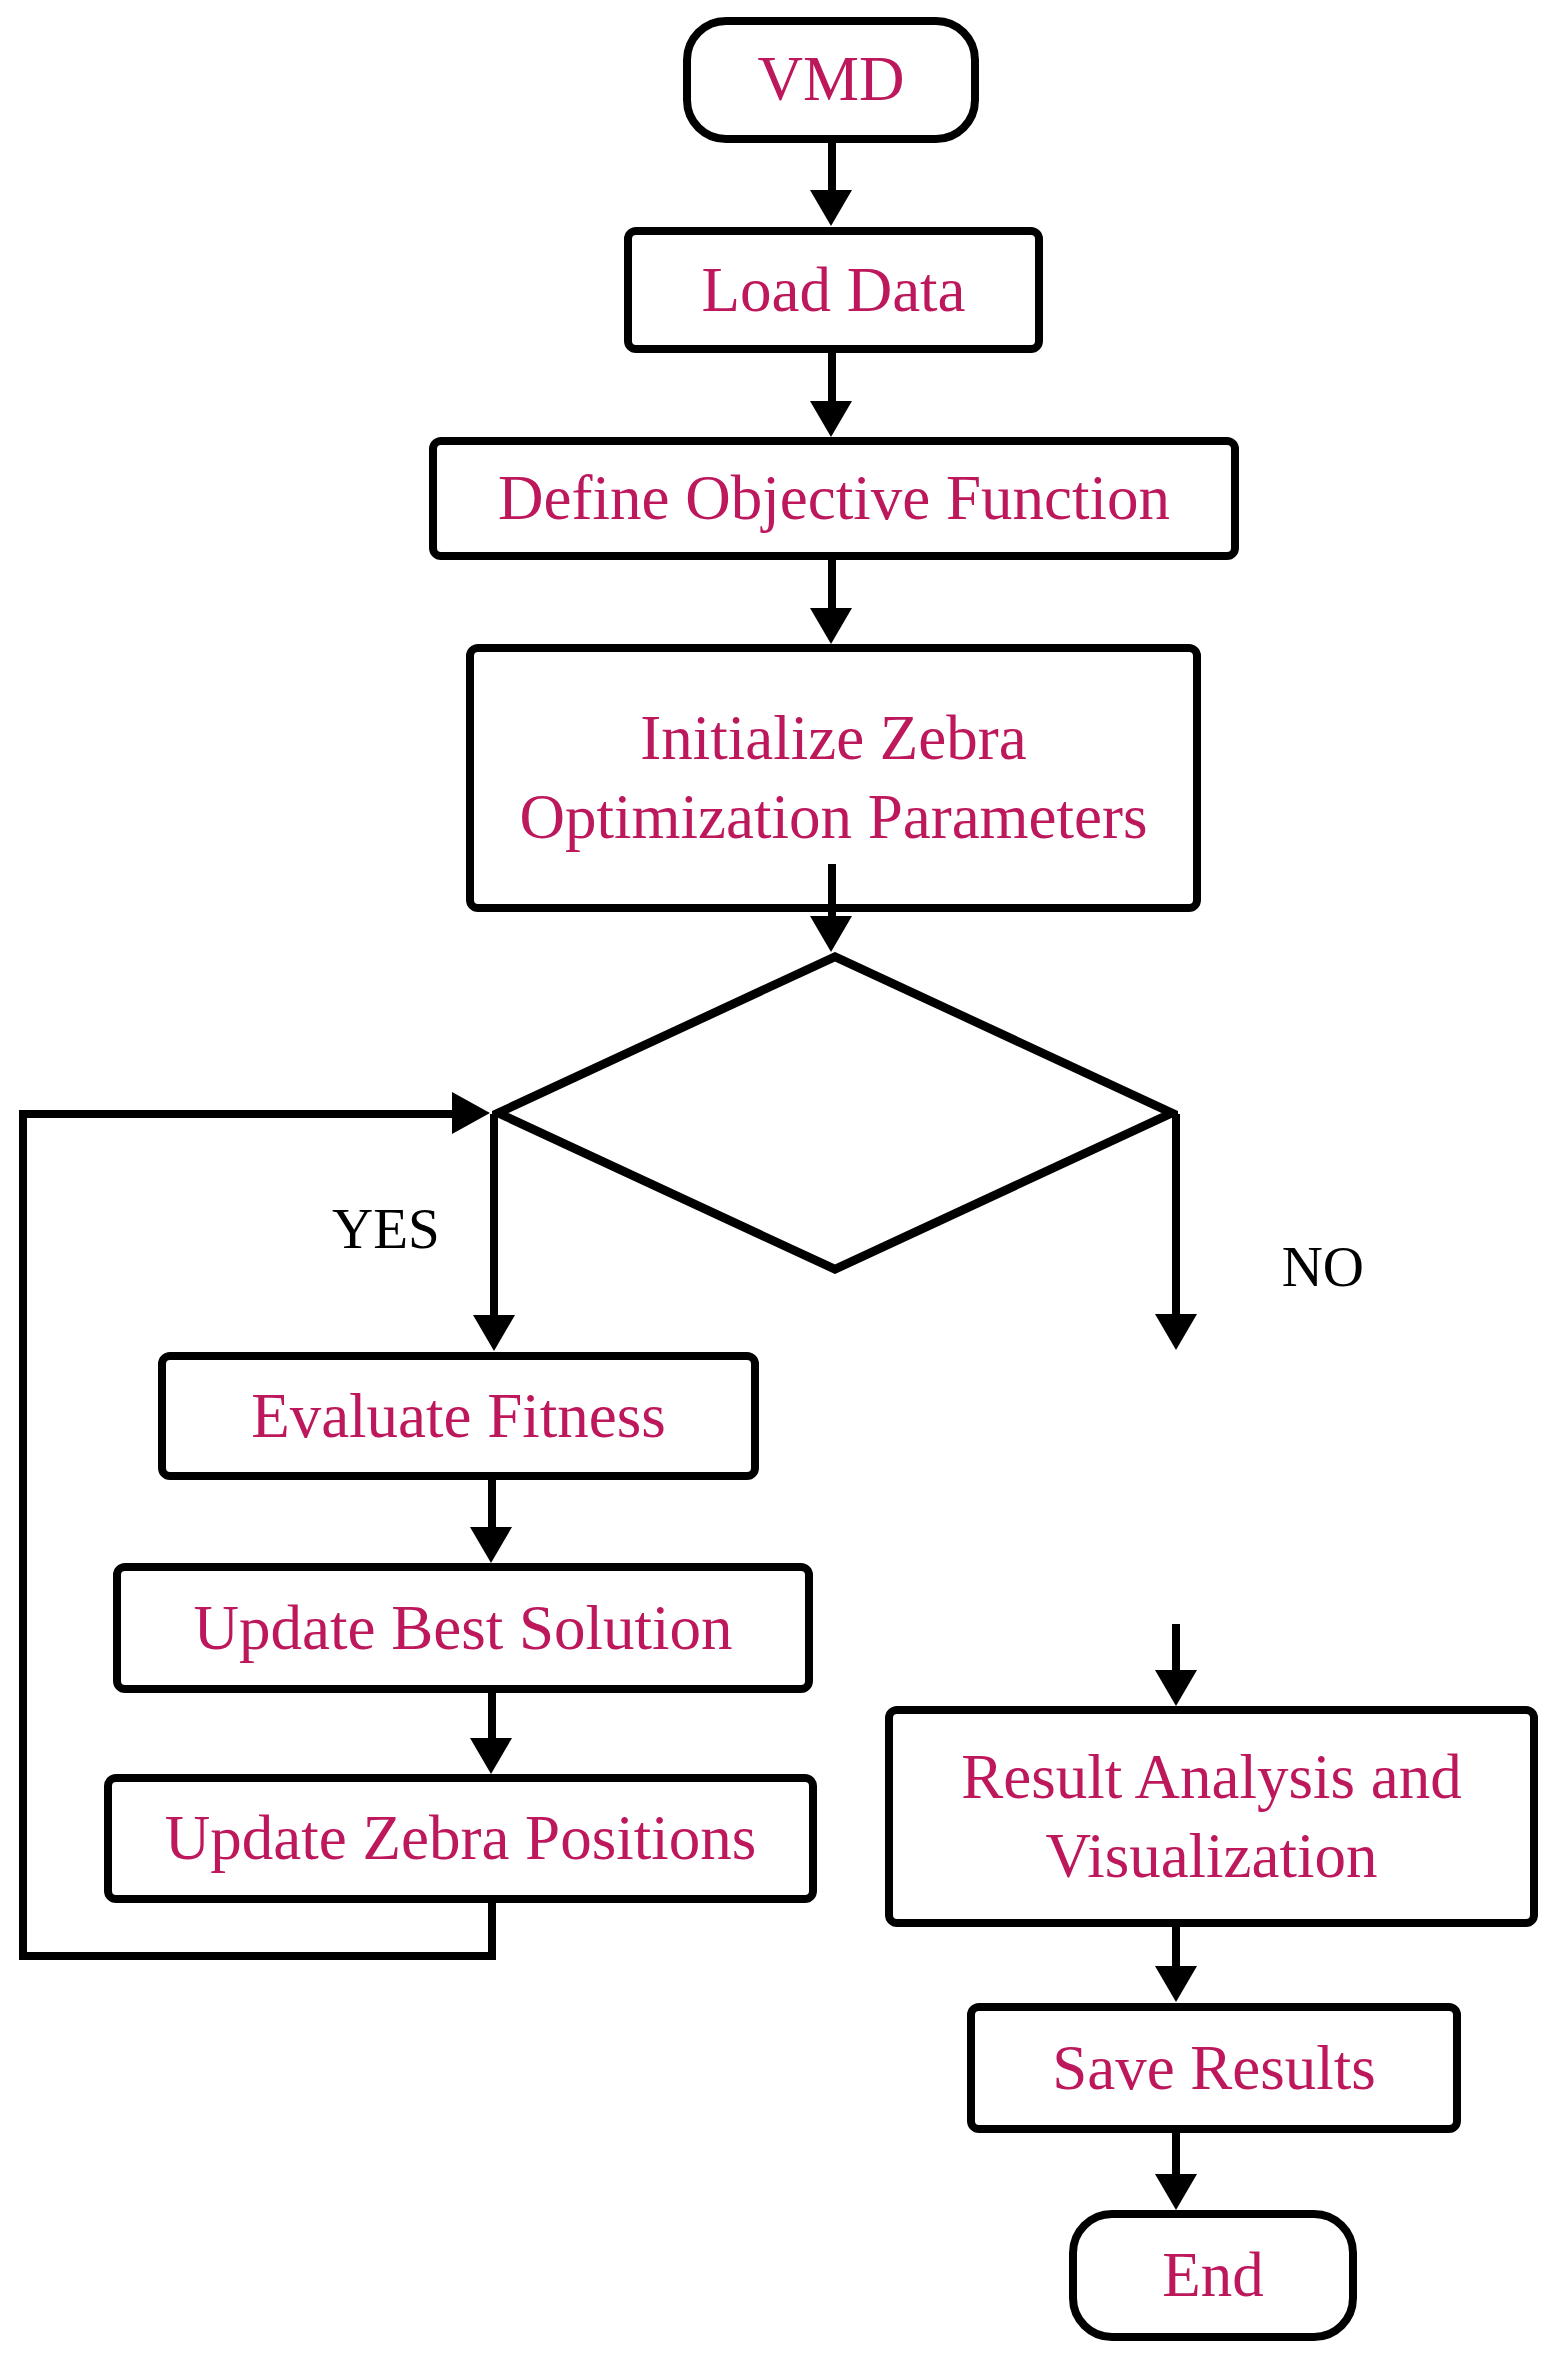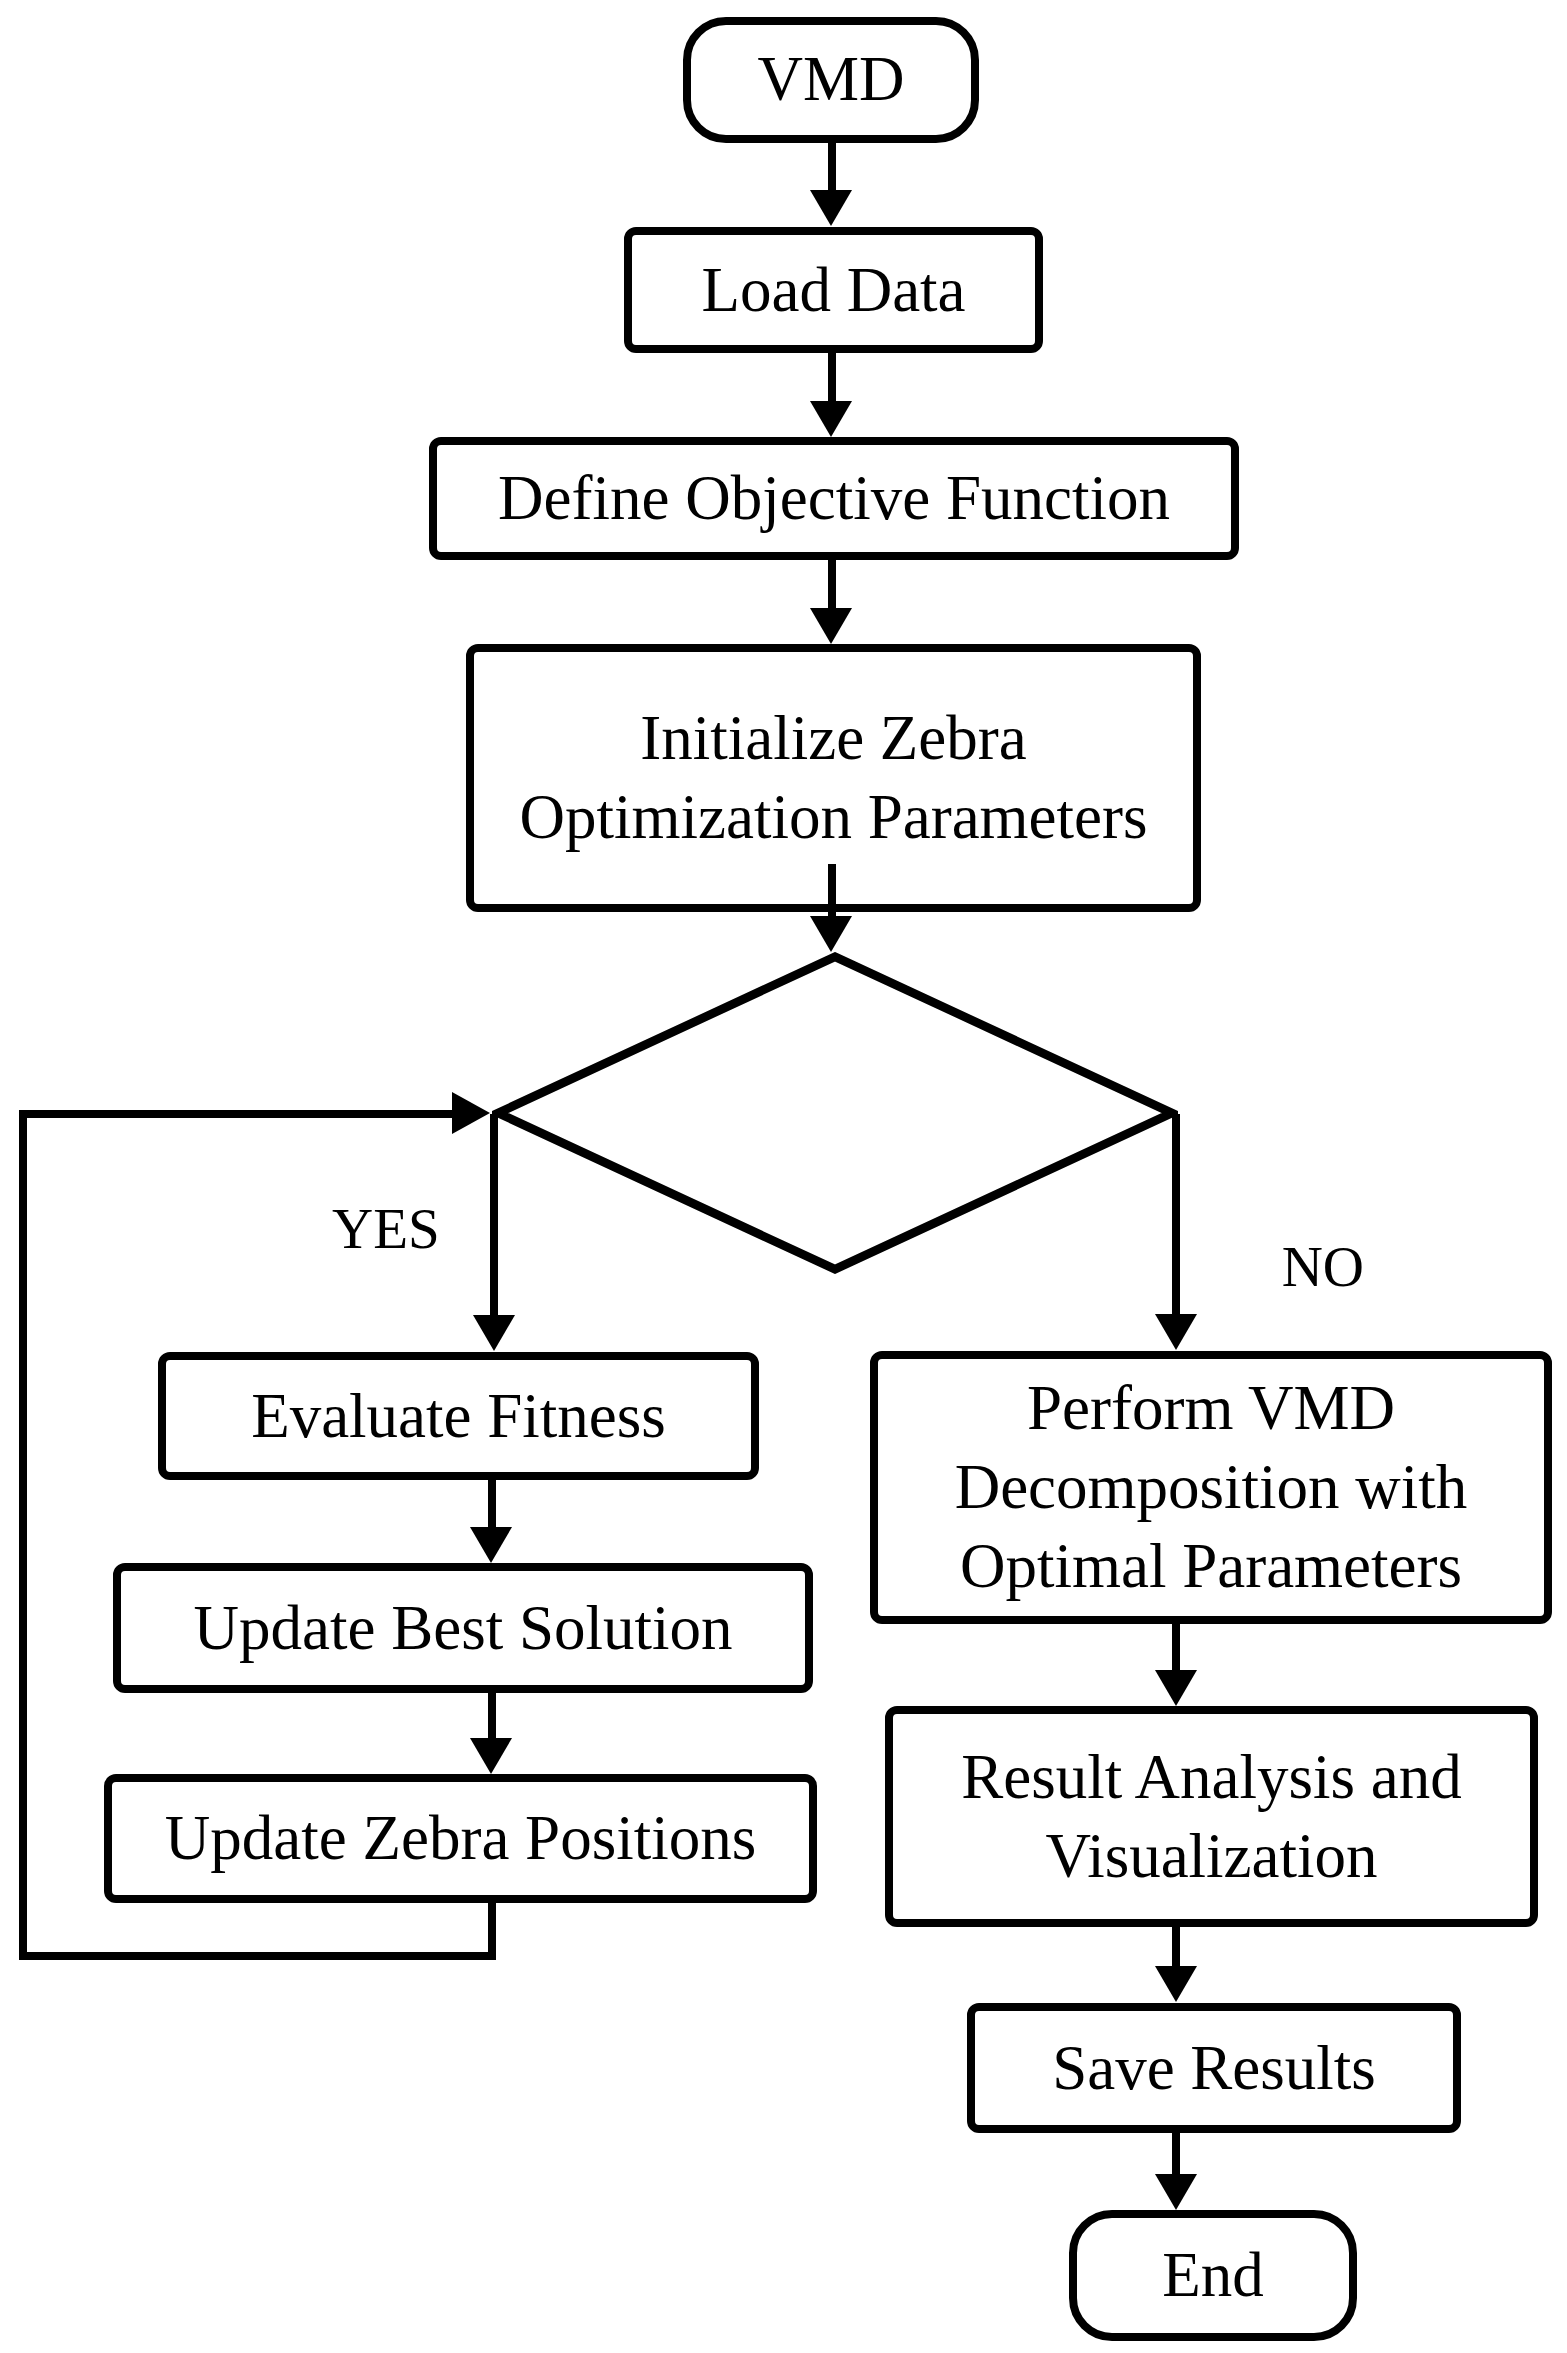--- a/index.html
+++ b/index.html
@@ -28,21 +28,21 @@
     text-align: center;
   }
   .node.terminator {
     border-radius: 43px;
   }
   .lbl {
     font-size: 63px;
     line-height: 1.25;
     white-space: pre-line;
     text-align: center;
-    color: #000000;
+    color: #be185d;
   }
   .diamond-wrap {
     position: absolute;
     display: flex;
     align-items: center;
     justify-content: center;
   }
   .diamond-wrap svg {
     position: absolute;
     left: 0; top: 0;
@@ -116,25 +116,20 @@
   </div>
 
   <div class="node" style="left:113px; top:1563px; width:700px; height:130px;">
     <span class="lbl">Update Best Solution</span>
   </div>
 
   <div class="node" style="left:104px; top:1774px; width:713px; height:129px;">
     <span class="lbl">Update Zebra Positions</span>
   </div>
 
-  <div class="node" style="left:870px; top:1351px; width:682px; height:273px;">
-    <span class="lbl">Perform VMD
-Decomposition with
-Optimal Parameters</span>
-  </div>
 
   <div class="node" style="left:885px; top:1706px; width:653px; height:221px;">
     <span class="lbl">Result Analysis and
 Visualization</span>
   </div>
 
   <div class="node" style="left:967px; top:2003px; width:494px; height:130px;">
     <span class="lbl">Save Results</span>
   </div>
 

